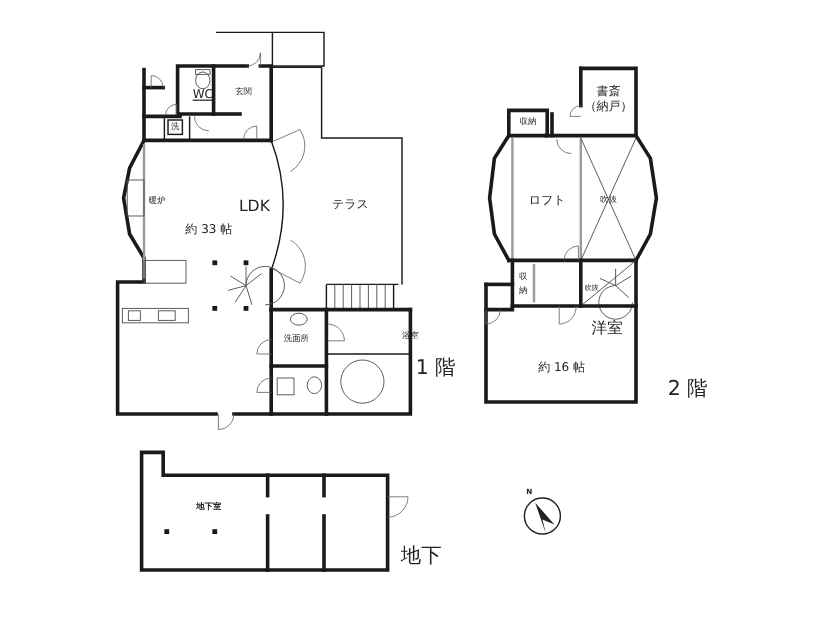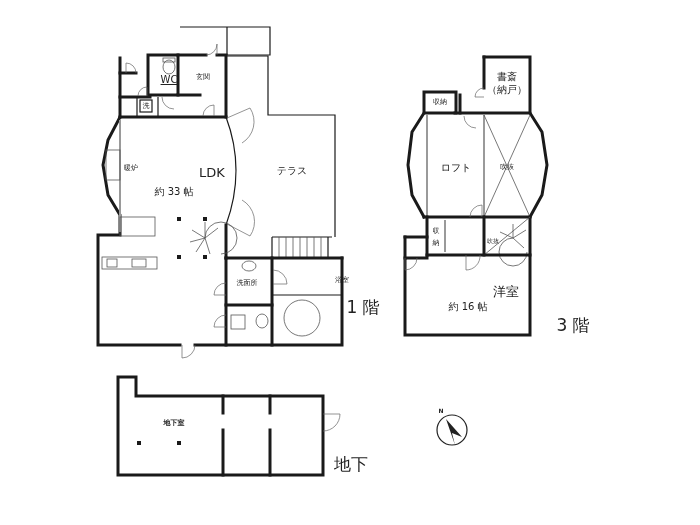--- a/index.html
+++ b/index.html
@@ -177,20 +177,20 @@
 <div class="lbl floor" style="left:363px;top:307px;">1 階</div>
 
 <div class="lbl" style="left:507px;top:77px;">書斎</div>
 <div class="lbl" style="left:507px;top:90px;">（納戸）</div>
 <div class="lbl small" style="left:440px;top:102px;">収納</div>
 <div class="lbl small" style="left:436px;top:231px;">収</div>
 <div class="lbl small" style="left:436px;top:243px;">納</div>
 <div class="lbl" style="left:456px;top:168px;">ロフト</div>
 <div class="lbl small" style="left:507px;top:167px;">吹抜</div>
 <div class="lbl tiny" style="left:493px;top:241px;">吹抜</div>
-<div class="lbl big" style="left:466px;top:291px;">洋室</div>
+<div class="lbl big" style="left:466px;top:274px;">洋室</div>
 <div class="lbl" style="left:468px;top:307px;">約 16 帖</div>
-<div class="lbl floor" style="left:573px;top:325px;">3 階</div>
+<div class="lbl floor" style="left:573px;top:325px;">2 階</div>
 
 <div class="lbl small" style="left:174px;top:423px;font-weight:bold;">地下室</div>
 <div class="lbl floor" style="left:351px;top:464px;">地下</div>
 
 <div class="lbl tiny" style="left:441px;top:411px;font-weight:bold;">N</div>
 
 </body></html>

